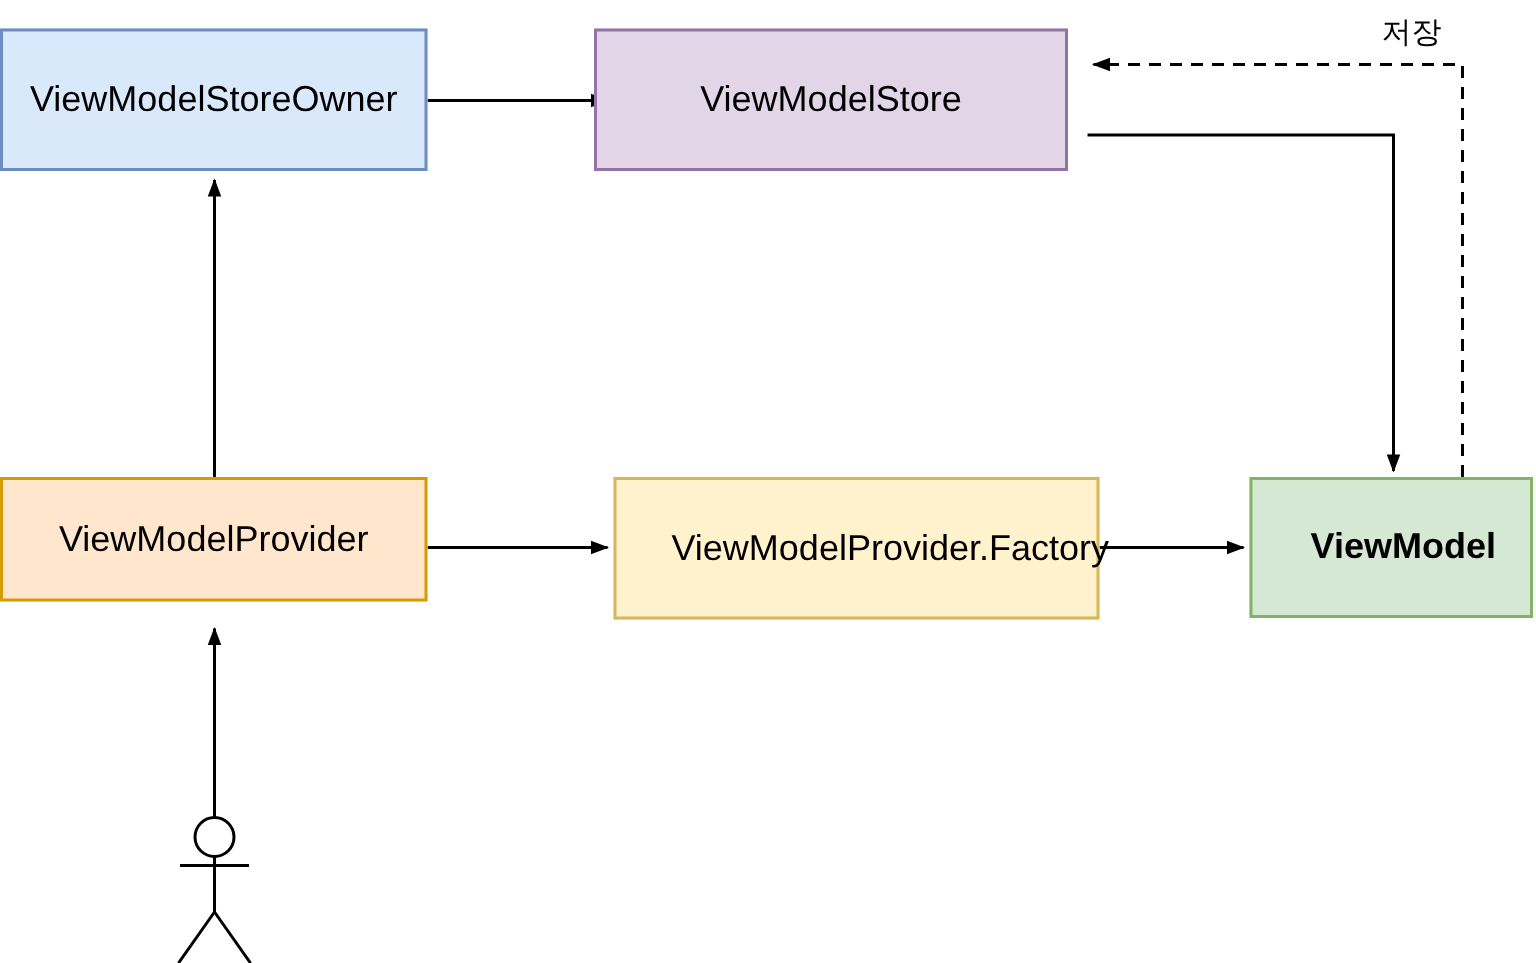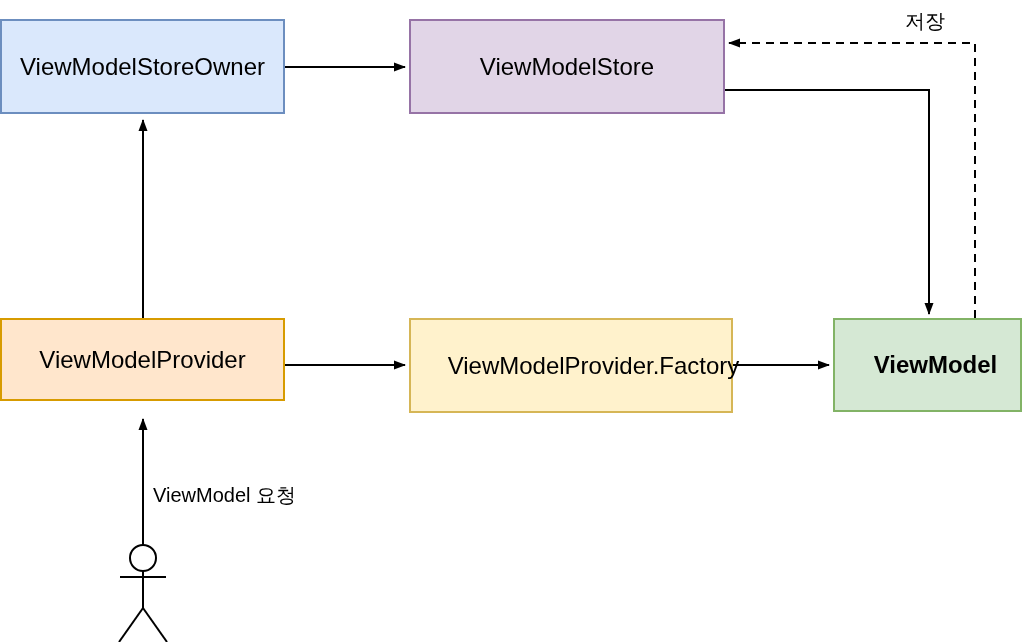--- a/index.html
+++ b/index.html
@@ -11,28 +11,28 @@
   .stage{position:absolute;left:0;top:0;width:1024px;height:642px;}
   .node{
     position:absolute;
     box-sizing:border-box;
     border:2px solid #000;
     display:flex;align-items:center;justify-content:center;
     font-size:24px;color:#000;text-align:center;
   }
   .node.bold{font-weight:bold;padding-left:16px;}
   #node-viewmodelstoreowner{left:0px;top:19px;width:285px;height:95px;}
-  #node-viewmodelstore{left:409px;top:19px;width:316px;height:95px;}
+  #node-viewmodelstore{left:396px;top:19px;width:316px;height:95px;}
   #node-viewmodelprovider{left:0px;top:318px;width:285px;height:83px;}
   #node-factory{left:409px;top:318px;width:324px;height:95px;padding-left:45px;}
   #node-viewmodel{left:833px;top:318px;width:189px;height:94px;}
   .edge-label{
     position:absolute;color:#000;font-size:20px;white-space:nowrap;
   }
-  #label-save{left:905px;top:8px;width:56px;text-align:left;}
+  #label-save{left:905px;top:8px;width:56px;text-align:right;}
   #label-request{left:153px;top:482px;}
   svg.wires{position:absolute;left:0;top:0;pointer-events:none;}
 </style>
 </head>
 <body>
 
 <div class="stage">
 
   <svg class="wires" width="1024" height="642" viewBox="0 0 1024 642">
     <defs>
@@ -73,15 +73,14 @@
   <div class="node" id="node-factory" style="background-color: rgb(255, 242, 204); border-color: rgb(214, 182, 86);">
     <span>ViewModelProvider.Factory</span>
   </div>
 
   <div class="node bold" id="node-viewmodel" style="background-color: rgb(213, 232, 212); border-color: rgb(130, 179, 102);">
     <span>ViewModel</span>
   </div>
 
   <div class="edge-label" id="label-save">저장</div>
 
-  <div class="edge-label" id="label-request">ViewModel 요청</div>
 
 </div>
 
 </body></html>

